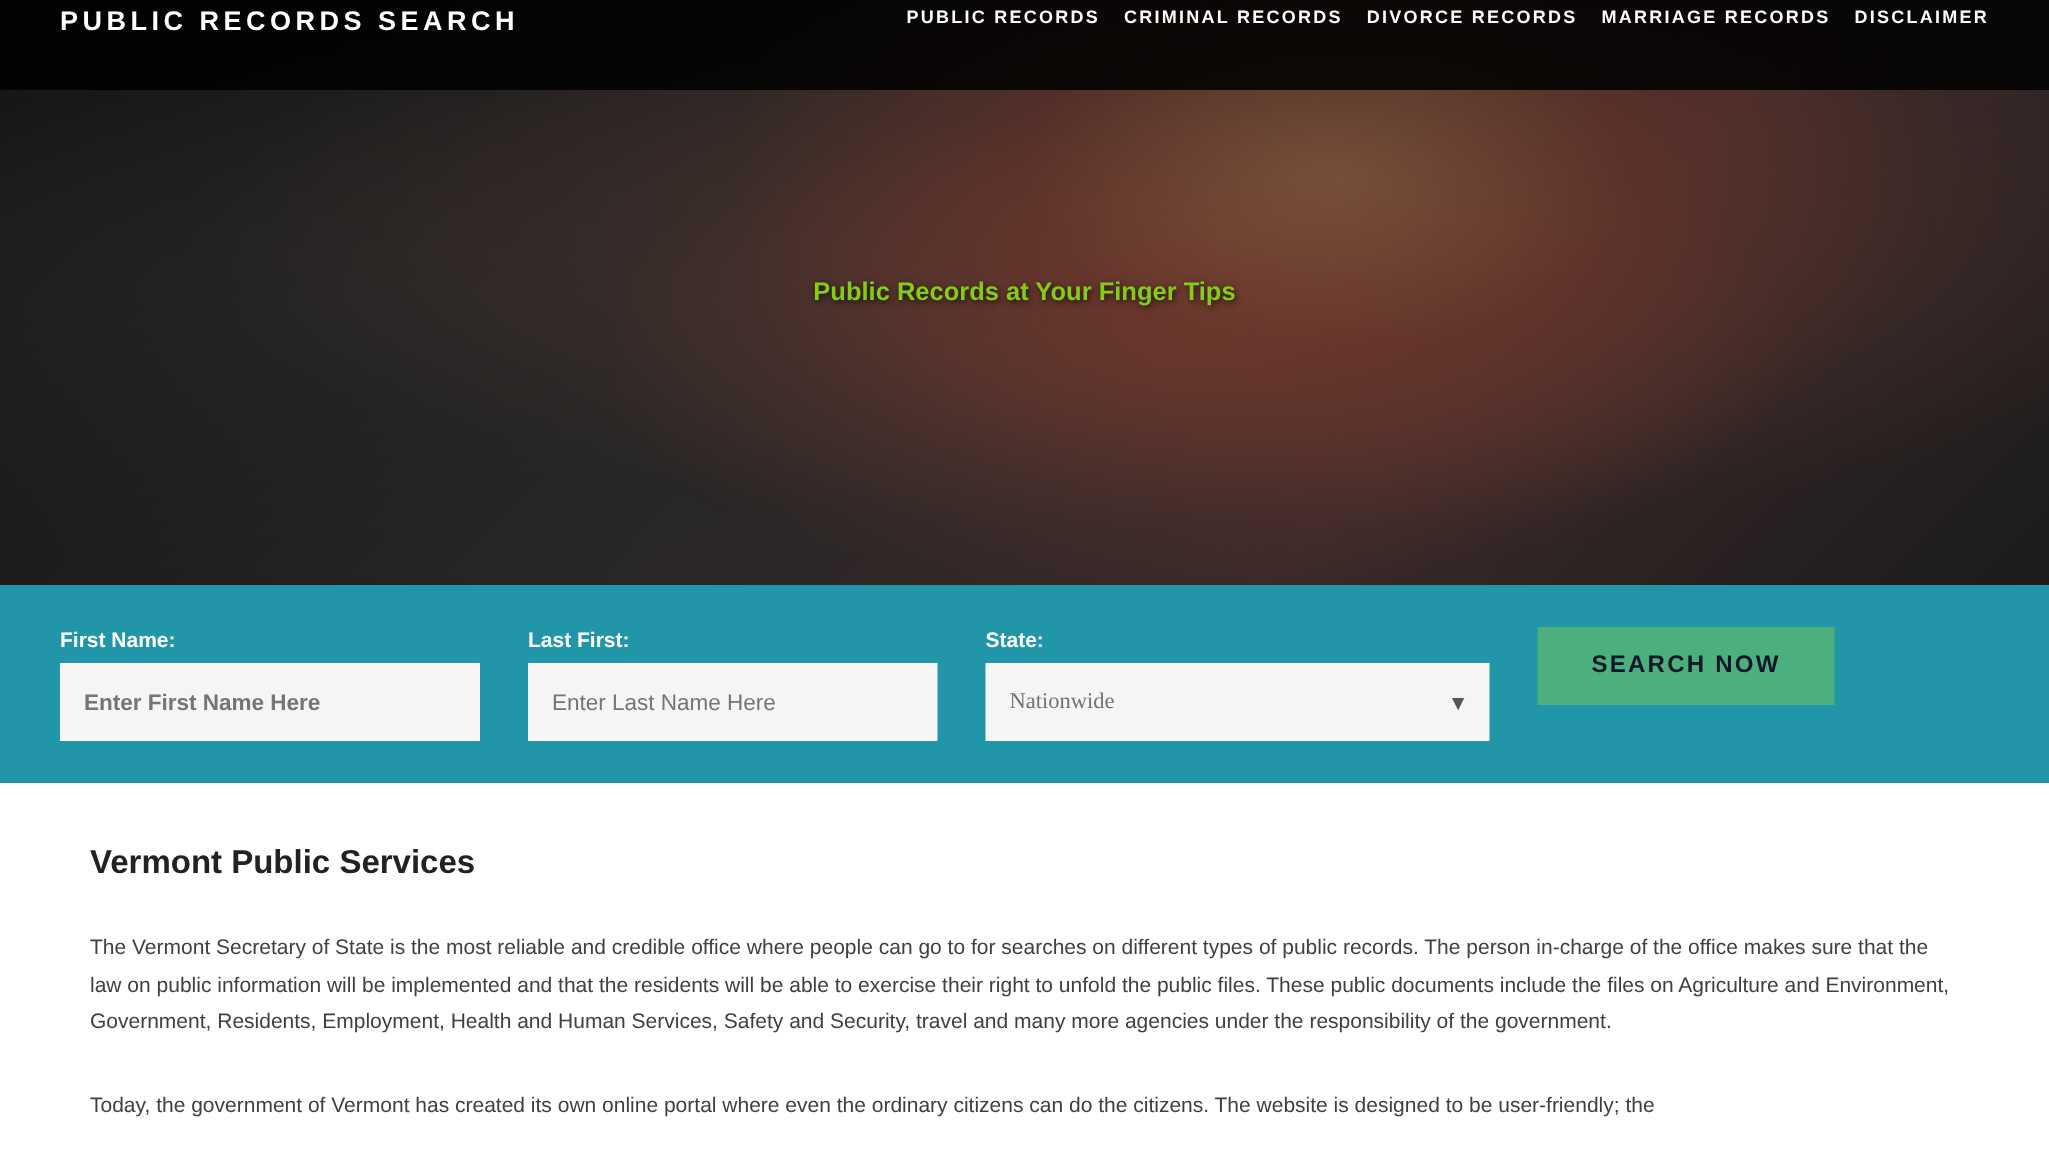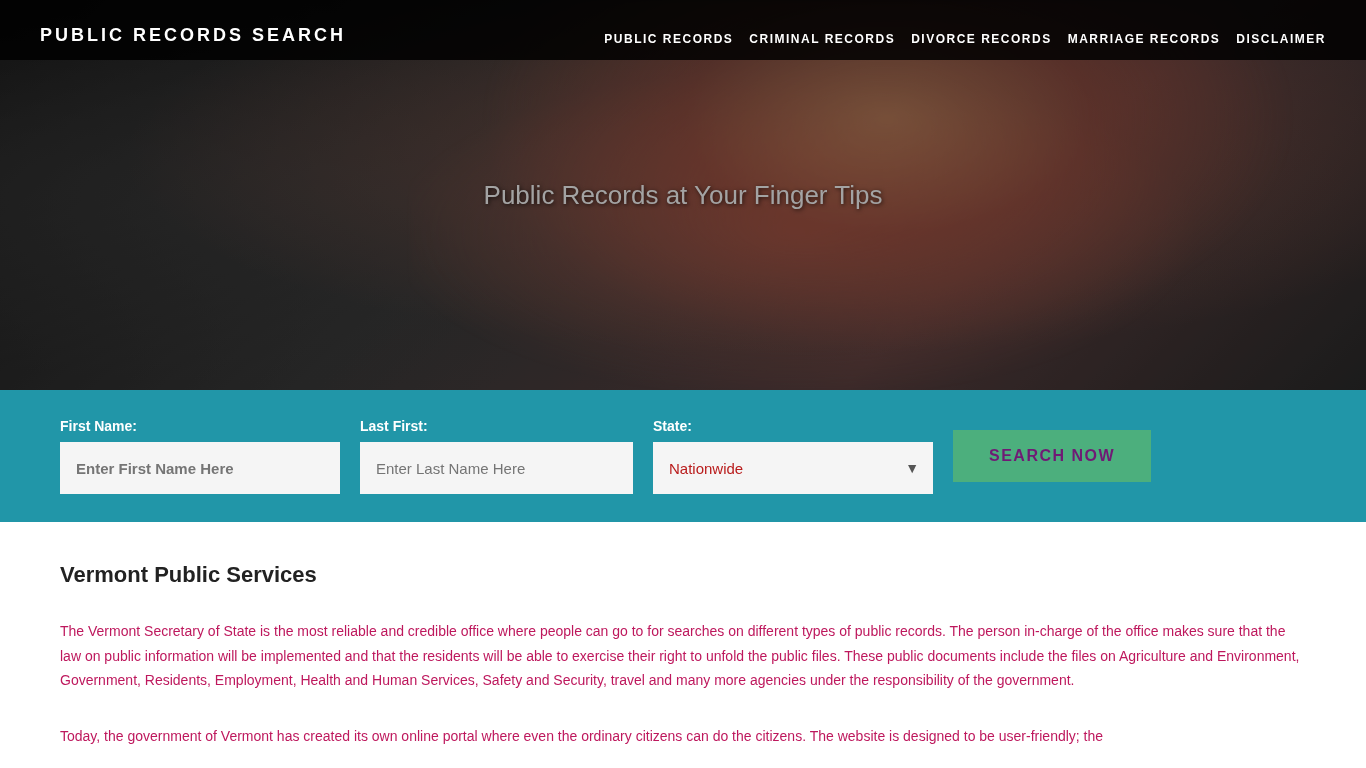--- a/index.html
+++ b/index.html
@@ -11,23 +11,23 @@
     body {
       font-family: 'Arial', sans-serif;
       background: #fff;
       width: 1366px;
       min-height: 768px;
     }
 
     
     header {
       display: flex;
-      align-items: flex-end;
+      align-items: flex-start;
       justify-content: space-between;
-      padding: 14px 40px;
+      padding: 4px 40px;
       background: rgba(0,0,0,0.85);
       height: 60px;
       position: absolute;
       top: 0;
       left: 0;
       right: 0;
       z-index: 10;
     }
 
     .site-title {
@@ -93,33 +93,33 @@
       background: rgba(0,0,0,0.35);
     }
 
     .hero-content {
       position: relative;
       z-index: 2;
       text-align: center;
     }
 
     .hero-title {
-      color: #a3a3a3;
-      font-size: 26px;
-      font-weight: 400;
+      color: #84cc16;
+      font-size: 17px;
+      font-weight: 700;
       text-shadow: 1px 1px 4px rgba(0,0,0,0.7);
     }
 
     
     .search-bar {
       background: #2196a8;
-      padding: 28px 60px;
-      display: flex;
-      align-items: center;
-      gap: 20px;
+      padding: 28px 40px;
+      display: flex;
+      align-items: flex-start;
+      gap: 32px;
     }
 
     .search-field {
       display: flex;
       flex-direction: column;
       gap: 8px;
     }
 
     .search-field label {
       color: #fff;
@@ -141,26 +141,27 @@
     .search-field.first-name input {
       width: 280px;
       font-weight: bold;
     }
 
     .search-field.last-name input {
       width: 273px;
     }
 
     .search-field.state select {
-      width: 280px;
-      color: #b91c1c;
+      width: 336px;
+      color: #737373;
       appearance: none;
       -webkit-appearance: none;
       background-image: none;
       cursor: pointer;
+      font-family: Liberation Serif, serif;
     }
 
     .state-wrapper {
       position: relative;
     }
 
     .state-wrapper select {
       padding-right: 40px;
     }
 
@@ -171,21 +172,21 @@
       transform: translateY(-50%);
       color: #555;
       font-size: 14px;
       pointer-events: none;
     }
 
     .search-button {
       height: 52px;
       padding: 0 36px;
       background: #4caf7d;
-      color: #701a75;
+      color: #0f172a;
       font-size: 16px;
       font-weight: 700;
       letter-spacing: 1.5px;
       border: none;
       cursor: pointer;
       text-transform: uppercase;
       white-space: nowrap;
       flex-shrink: 0;
     }
 
@@ -197,21 +198,21 @@
 
     .content h2 {
       font-size: 22px;
       font-weight: 700;
       color: #222;
       margin-bottom: 16px;
     }
 
     .content p {
       font-size: 14px;
-      color: #be185d;
+      color: #404040;
       line-height: 1.75;
       margin-bottom: 20px;
       margin-top: 31px;
     }
   </style>
 </head>
 <body>
 
 <header>
   <div class="site-title">PUBLIC RECORDS SEARCH</div>

